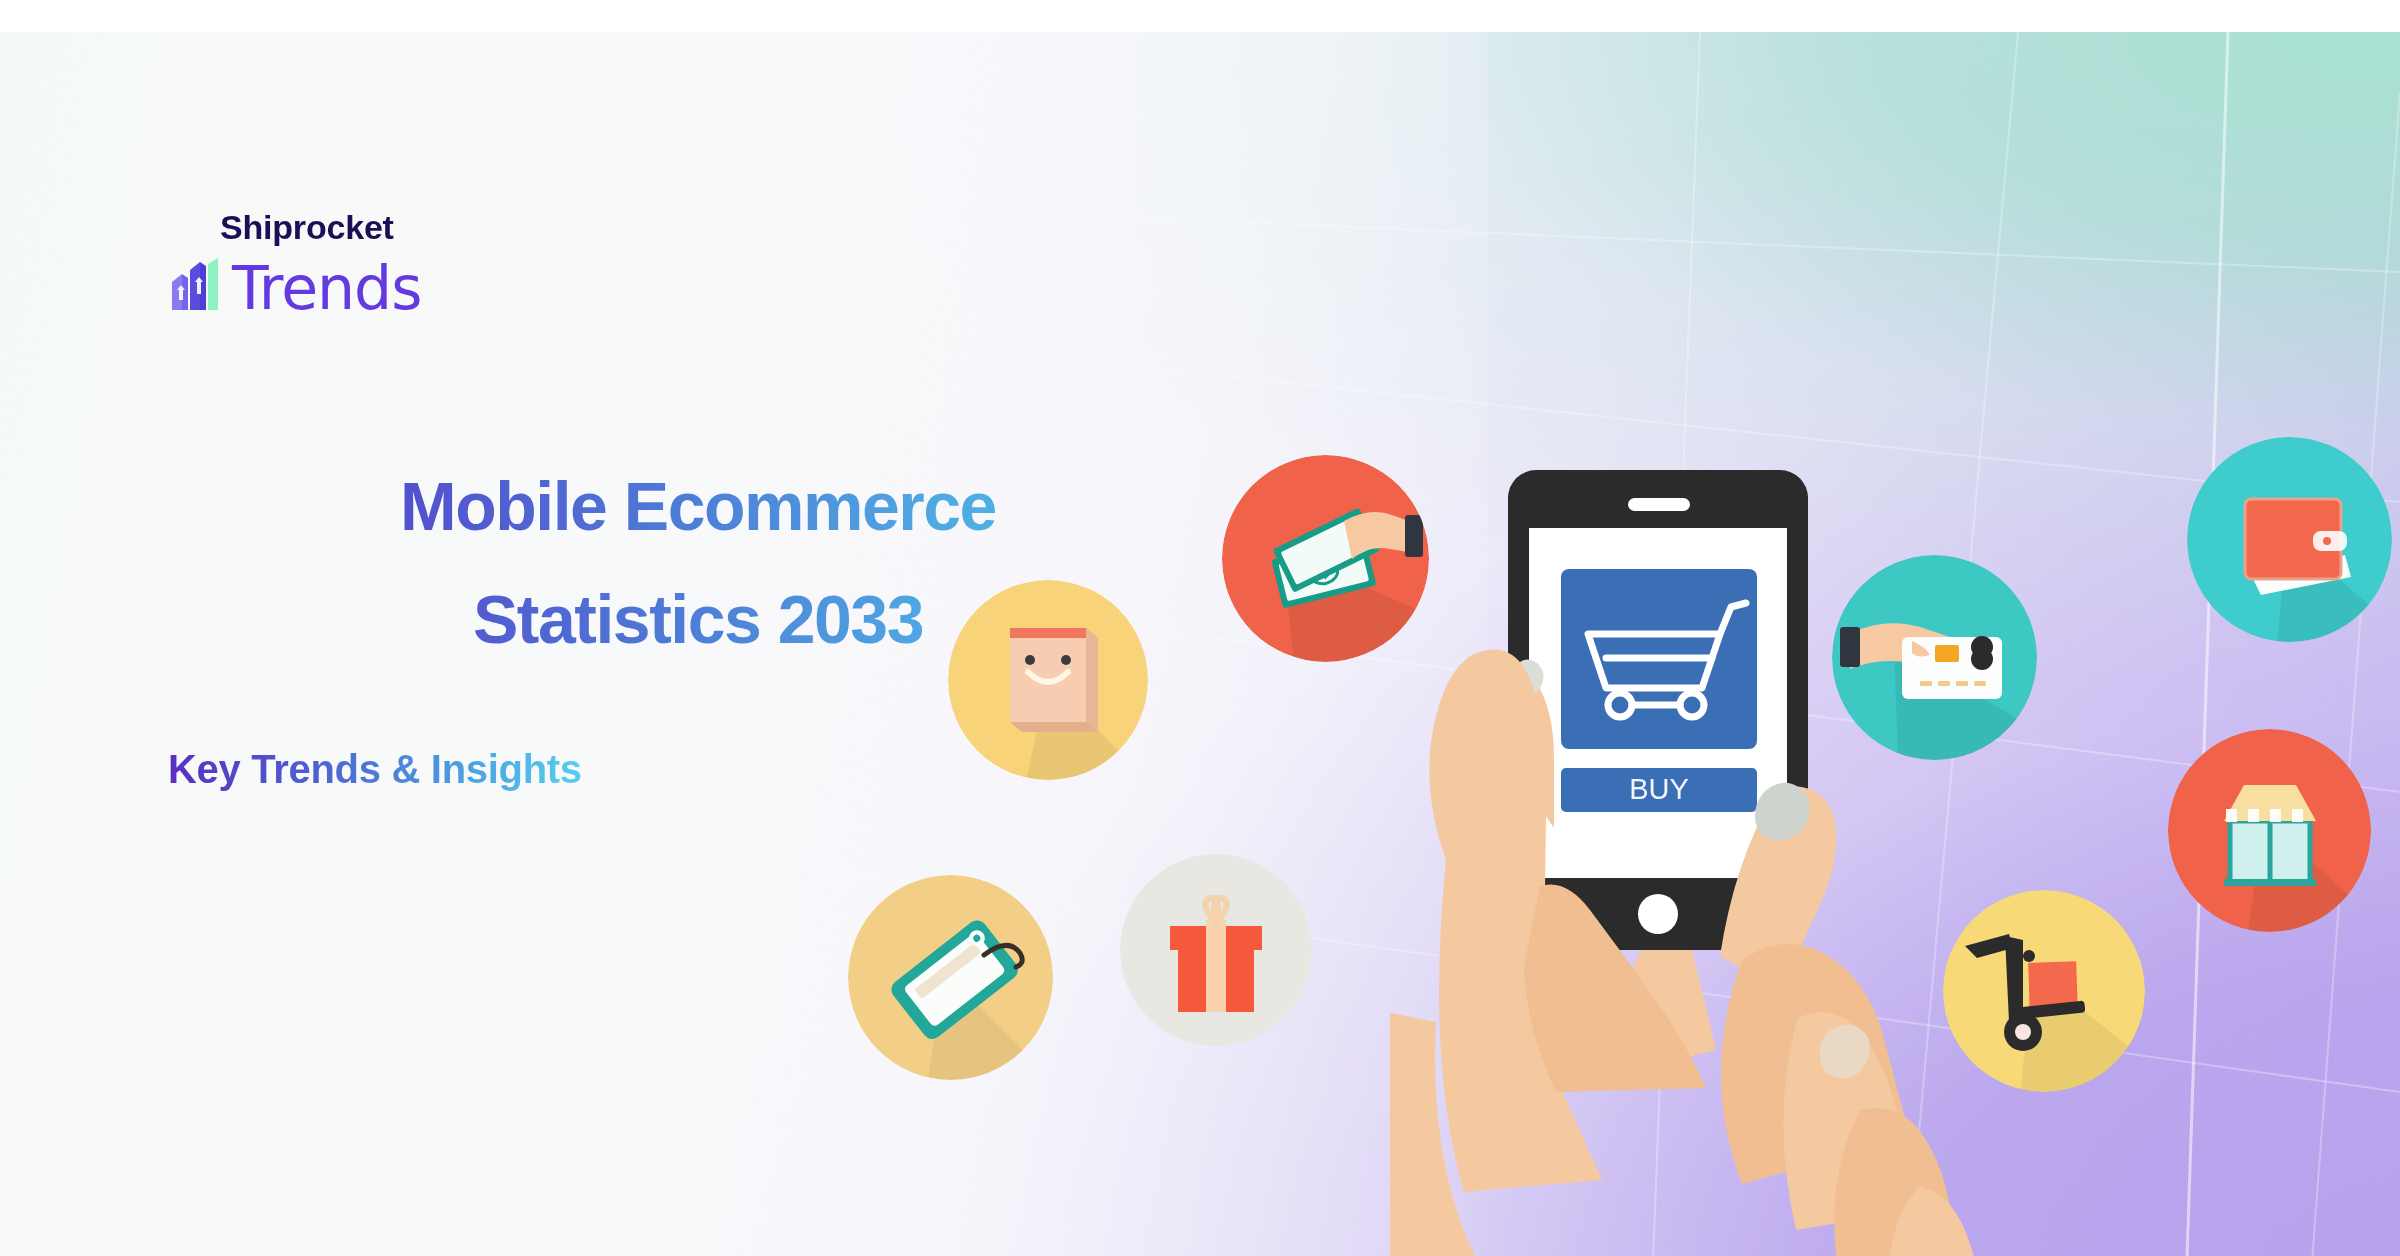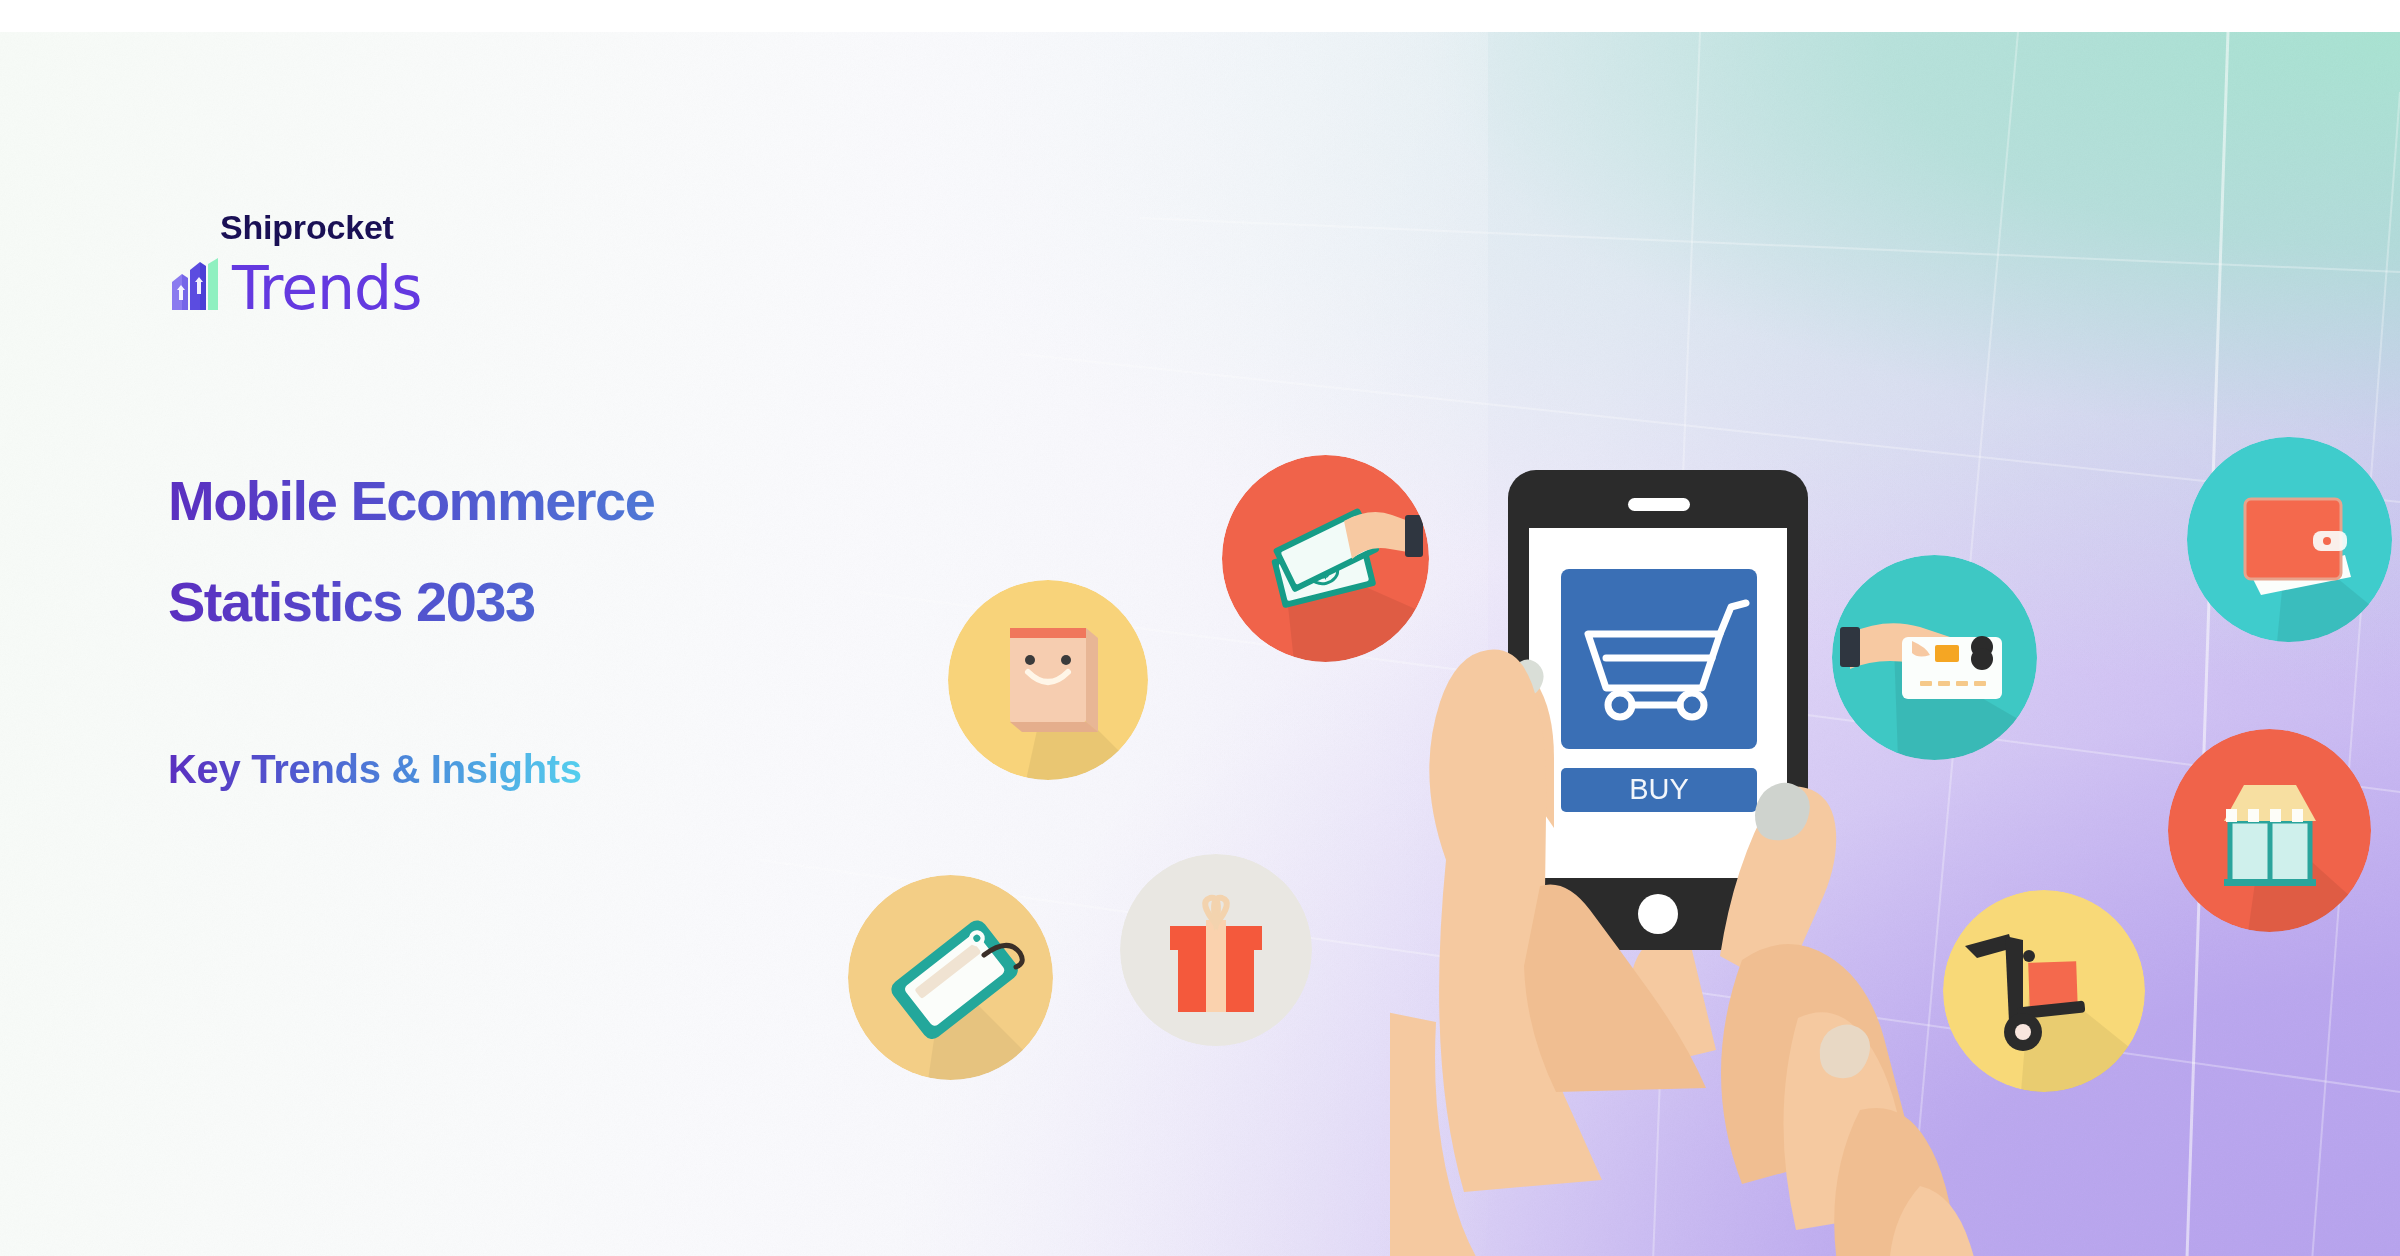--- a/index.html
+++ b/index.html
@@ -40,25 +40,25 @@
   .brand-lockup{display:flex;align-items:flex-end;margin-top:12px;}
   .brand-mark{width:56px;height:58px;margin-right:8px;margin-bottom:2px;}
   .brand-trends{
     font-size:60px;line-height:.92;color:#6439E0;font-weight:400;
     letter-spacing:-1px;font-family:"DejaVu Sans", sans-serif;
   }
 
   
   .headline{position:absolute;left:168px;top:440px;width:1060px;}
   .h-line{
-    font-size:56px;font-weight:bold;line-height:1.02;letter-spacing:-1.5px;
+    font-size:68px;font-weight:bold;line-height:1.02;letter-spacing:-1.5px;
     margin:0;white-space:nowrap;
     background:linear-gradient(90deg,#5B2FC0 0%, #5250CE 22%, #4E7BD6 48%, #4FA8E2 72%, #4ECBEC 100%);
     -webkit-background-clip:text;background-clip:text;
-    -webkit-text-fill-color:transparent;color:transparent;
+    -webkit-text-fill-color:transparent;color:transparent;text-align:center;
   }
   .h-line.two{margin-top:44px;}
   .subhead{
     position:absolute;left:168px;top:715px;
     font-size:40px;font-weight:bold;letter-spacing:-0.3px;margin:0;
     background:linear-gradient(90deg,#5B2FC0 0%, #4F5BD0 32%, #4B8FDC 62%, #55CFEE 100%);
     -webkit-background-clip:text;background-clip:text;
     -webkit-text-fill-color:transparent;color:transparent;
   }
 

